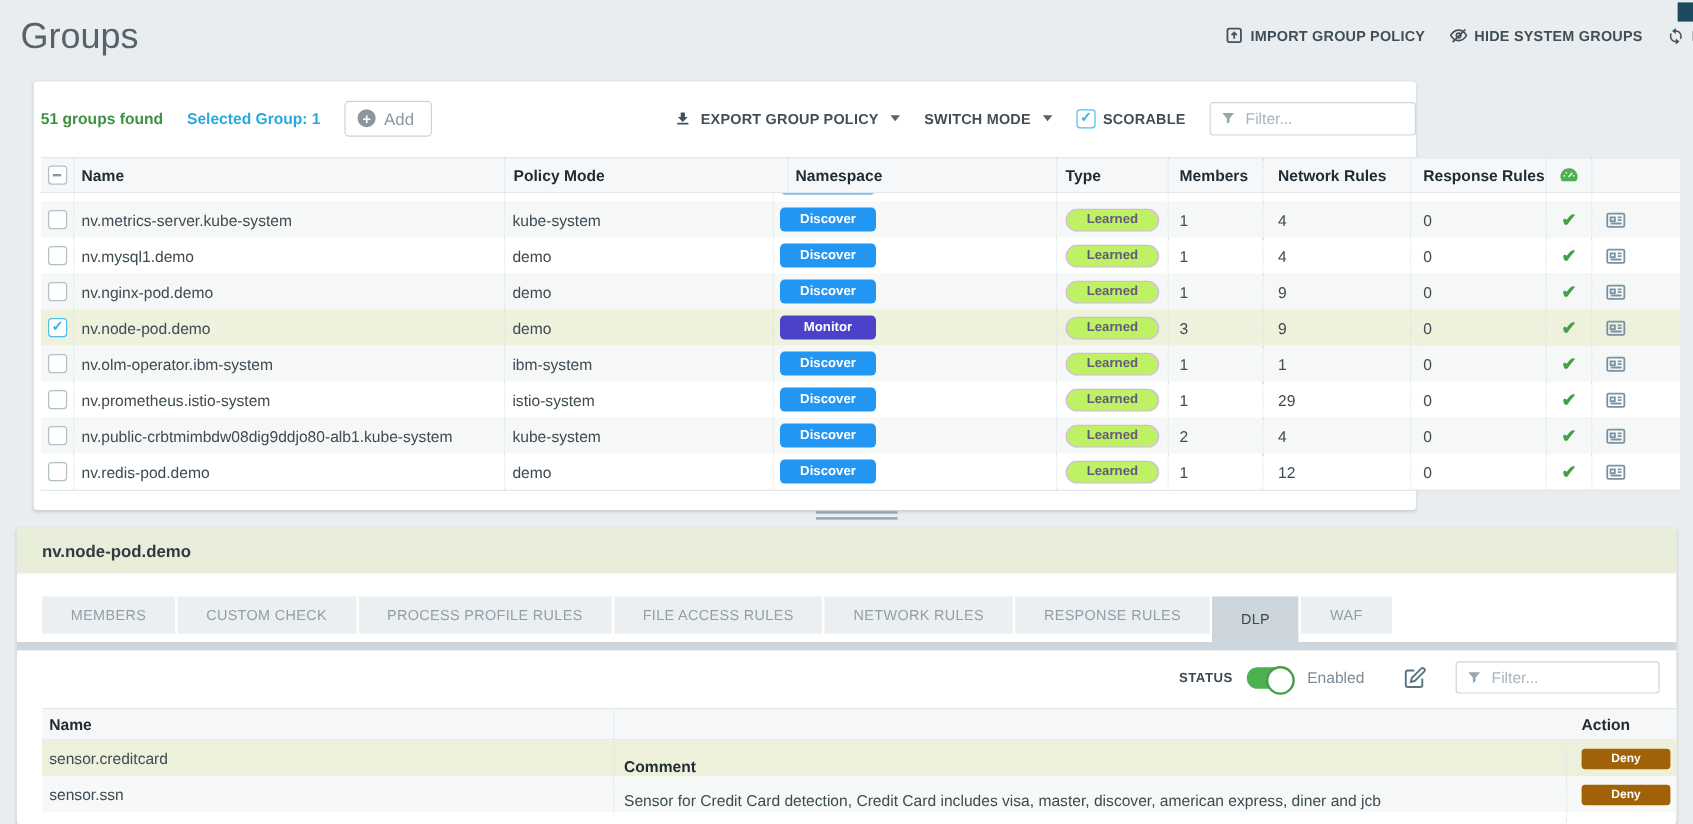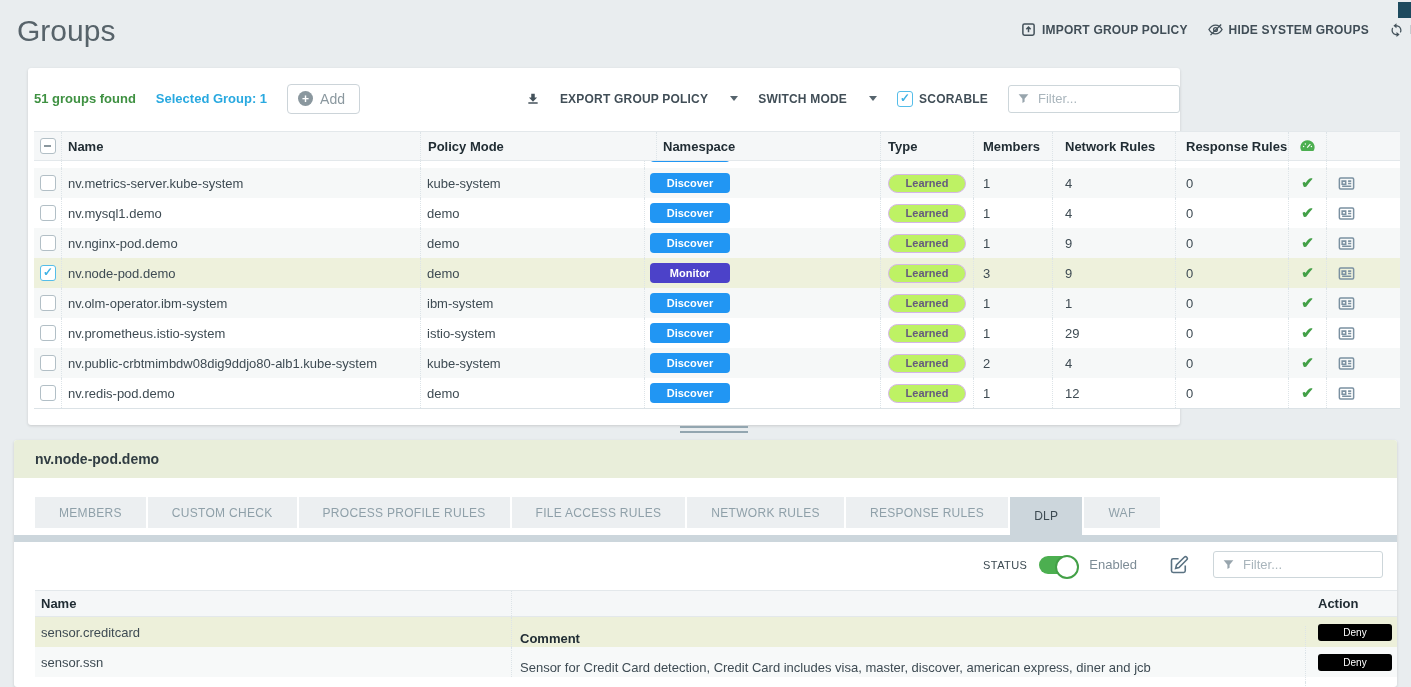--- a/index.html
+++ b/index.html
@@ -54,21 +54,21 @@
     display: flex; align-items: center; gap: 7px; cursor: pointer;
     font-size: 14px; color: #8b989f;
   }
   .plus-circle {
     width: 15px; height: 15px; border-radius: 50%; background: #8a979e;
     color: #fff; font-size: 12px; font-weight: 700;
     display: flex; align-items: center; justify-content: center; line-height: 1;
   }
   .tb-right { display: flex; align-items: center; gap: 20px; }
   .tbtn {
-    display: flex; align-items: center; gap: 20px; cursor: pointer;
+    display: flex; align-items: center; gap: 8px; cursor: pointer;
     font-size: 12px; font-weight: 700; color: #414e57; letter-spacing: .2px;
   }
   .tbtn .ic { width: 14px; height: 14px; color: #44525b; }
   .caret {
     width: 0; height: 0; margin-left: 2px;
     border-left: 4px solid transparent; border-right: 4px solid transparent;
     border-top: 5px solid #56646d;
   }
   .check-group { display: flex; align-items: center; gap: 6px; cursor: pointer; }
   .cb {
@@ -157,21 +157,21 @@
     height: 31px; padding: 0 24px; background: #eceff1; color: #8fa0a9;
     font-size: 12px; letter-spacing: .3px; display: flex; align-items: center;
     justify-content: center; cursor: pointer; white-space: nowrap;
   }
   .tab.active { background: #ccd6dc; color: #3c4a52; height: 38px; font-weight: 400; }
   .tab-strip { height: 7px; background: #ccd6dc; width: 100%; }
   .status-row {
     display: flex; justify-content: flex-end; align-items: center;
     padding: 9px 14px 8px 0; gap: 10px;
   }
-  .status-label { font-size: 11px; font-weight: 400; color: #3c4a52; letter-spacing: .4px; }
+  .status-label { font-size: 11px; font-weight: 700; color: #3c4a52; letter-spacing: .4px; }
   .toggle {
     width: 38px; height: 18px; border-radius: 9px; background: #4caf50;
     position: relative; cursor: pointer; flex: none; margin: 0 2px;
   }
   .toggle::after {
     content: ""; position: absolute; right: -2px; top: -1px; width: 20px; height: 20px;
     border-radius: 50%; background: #fff; border: 2px solid #43a047;
   }
   .status-value { font-size: 13px; color: #7d8c96; }
   .edit-ic { width: 20px; height: 20px; color: #5a7282; margin: 0 14px 0 22px; cursor: pointer; }
@@ -188,22 +188,22 @@
   .dc {
     display: flex; align-items: center; height: 100%;
     border-right: 1px dotted #dde4e8; padding-left: 6px;
     overflow: hidden; white-space: nowrap; font-size: 13px; color: #3e4b53;
   }
   .head .dc { font-weight: 700; color: #212d34; }
   .dw-name    { width: 477px; }
   .dw-comment { width: 794px; padding-left: 8px; margin-top: 35px; }
   .dw-action  { width: 91px;  padding-left: 12px; border-right: none; }
   .deny-btn {
-    width: 74px; height: 17px; border-radius: 3px; background: #000000;
-    color: #fff; font-size: 10px; font-weight: 400; display: flex;
+    width: 74px; height: 17px; border-radius: 3px; background: #a16207;
+    color: #fff; font-size: 10px; font-weight: 700; display: flex;
     align-items: center; justify-content: center; cursor: pointer;
   }
 </style>
 </head>
 <body>
 
 <div class="page-title">Groups</div>
 <div class="header-actions">
     <div class="hbtn">
       <span class="ic">

